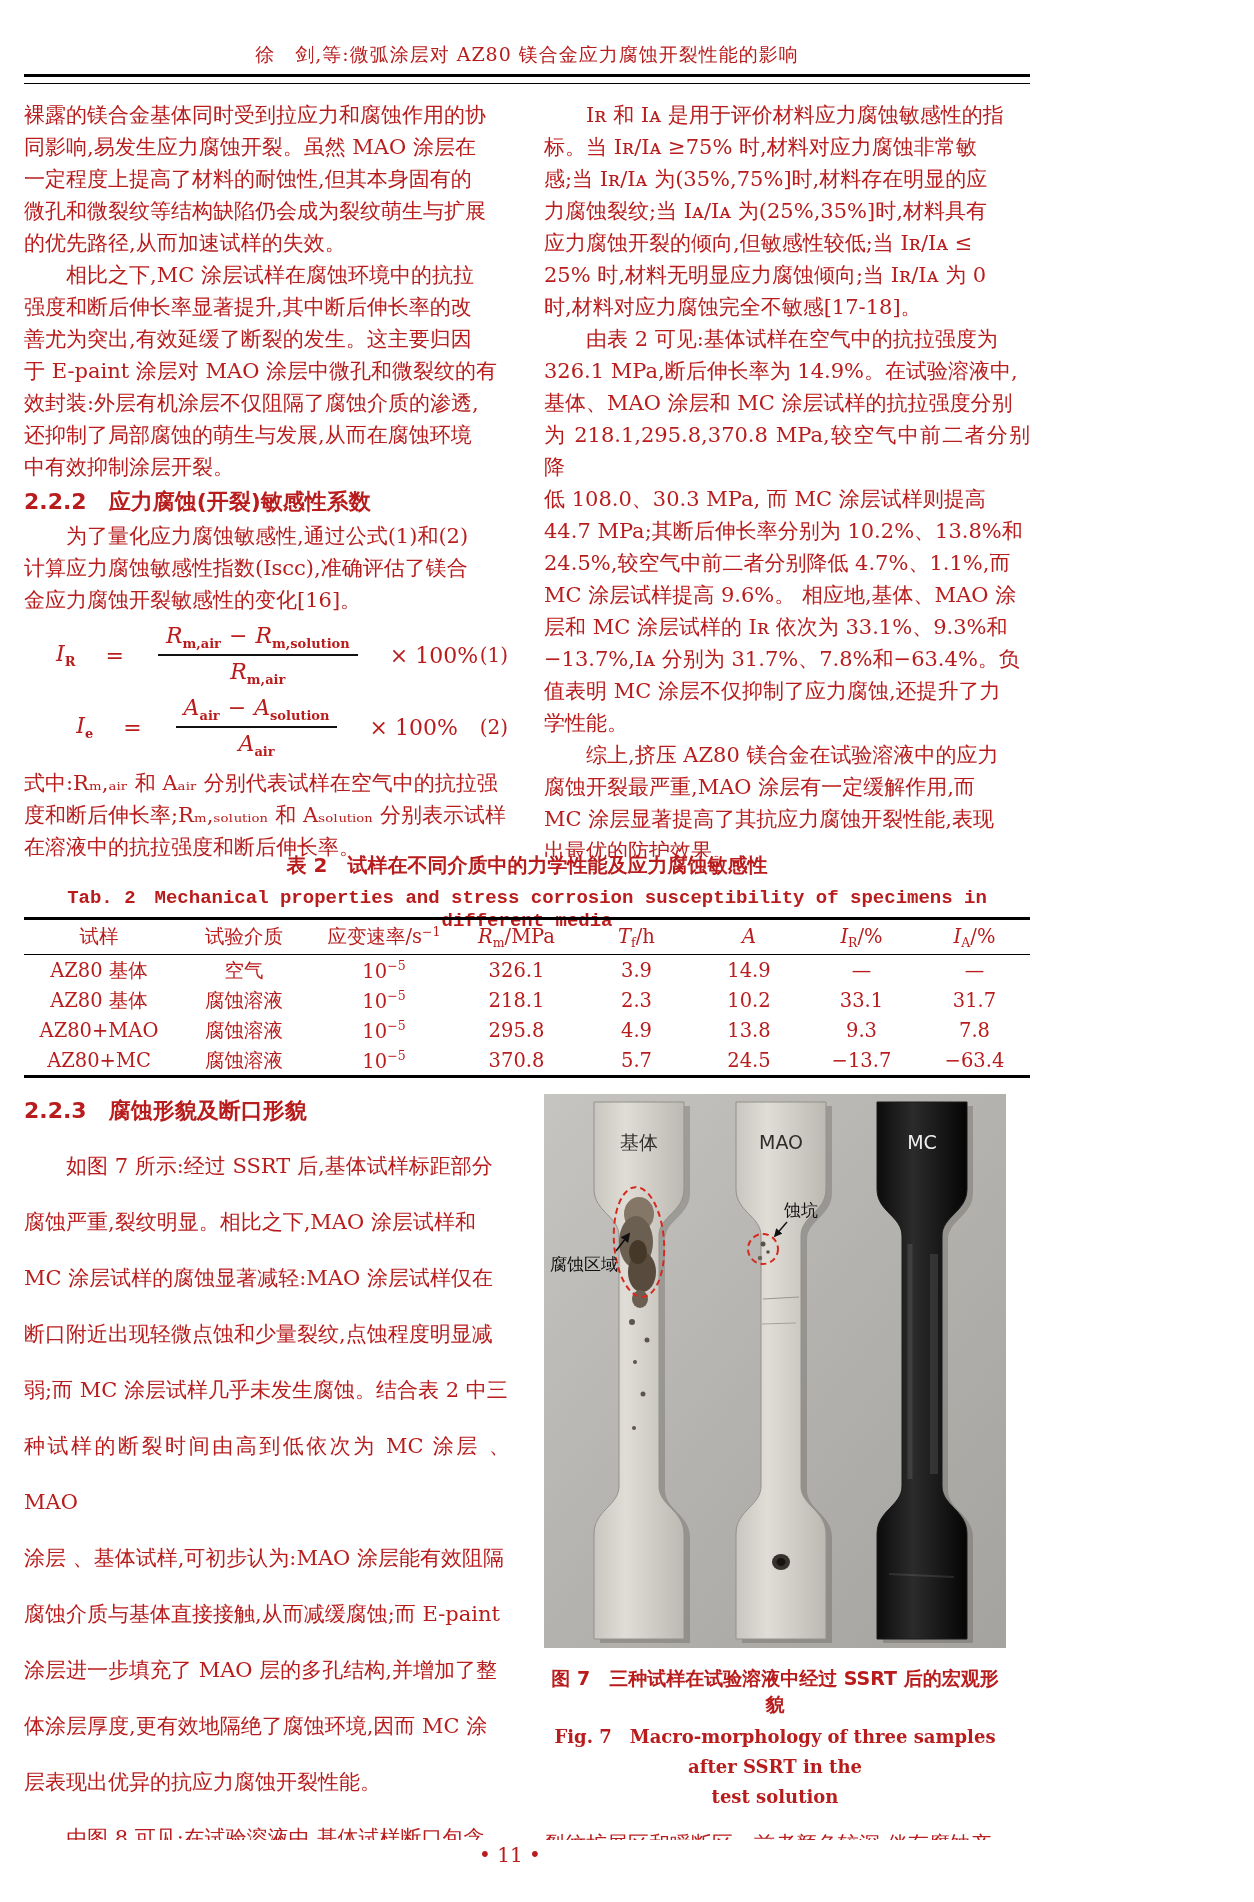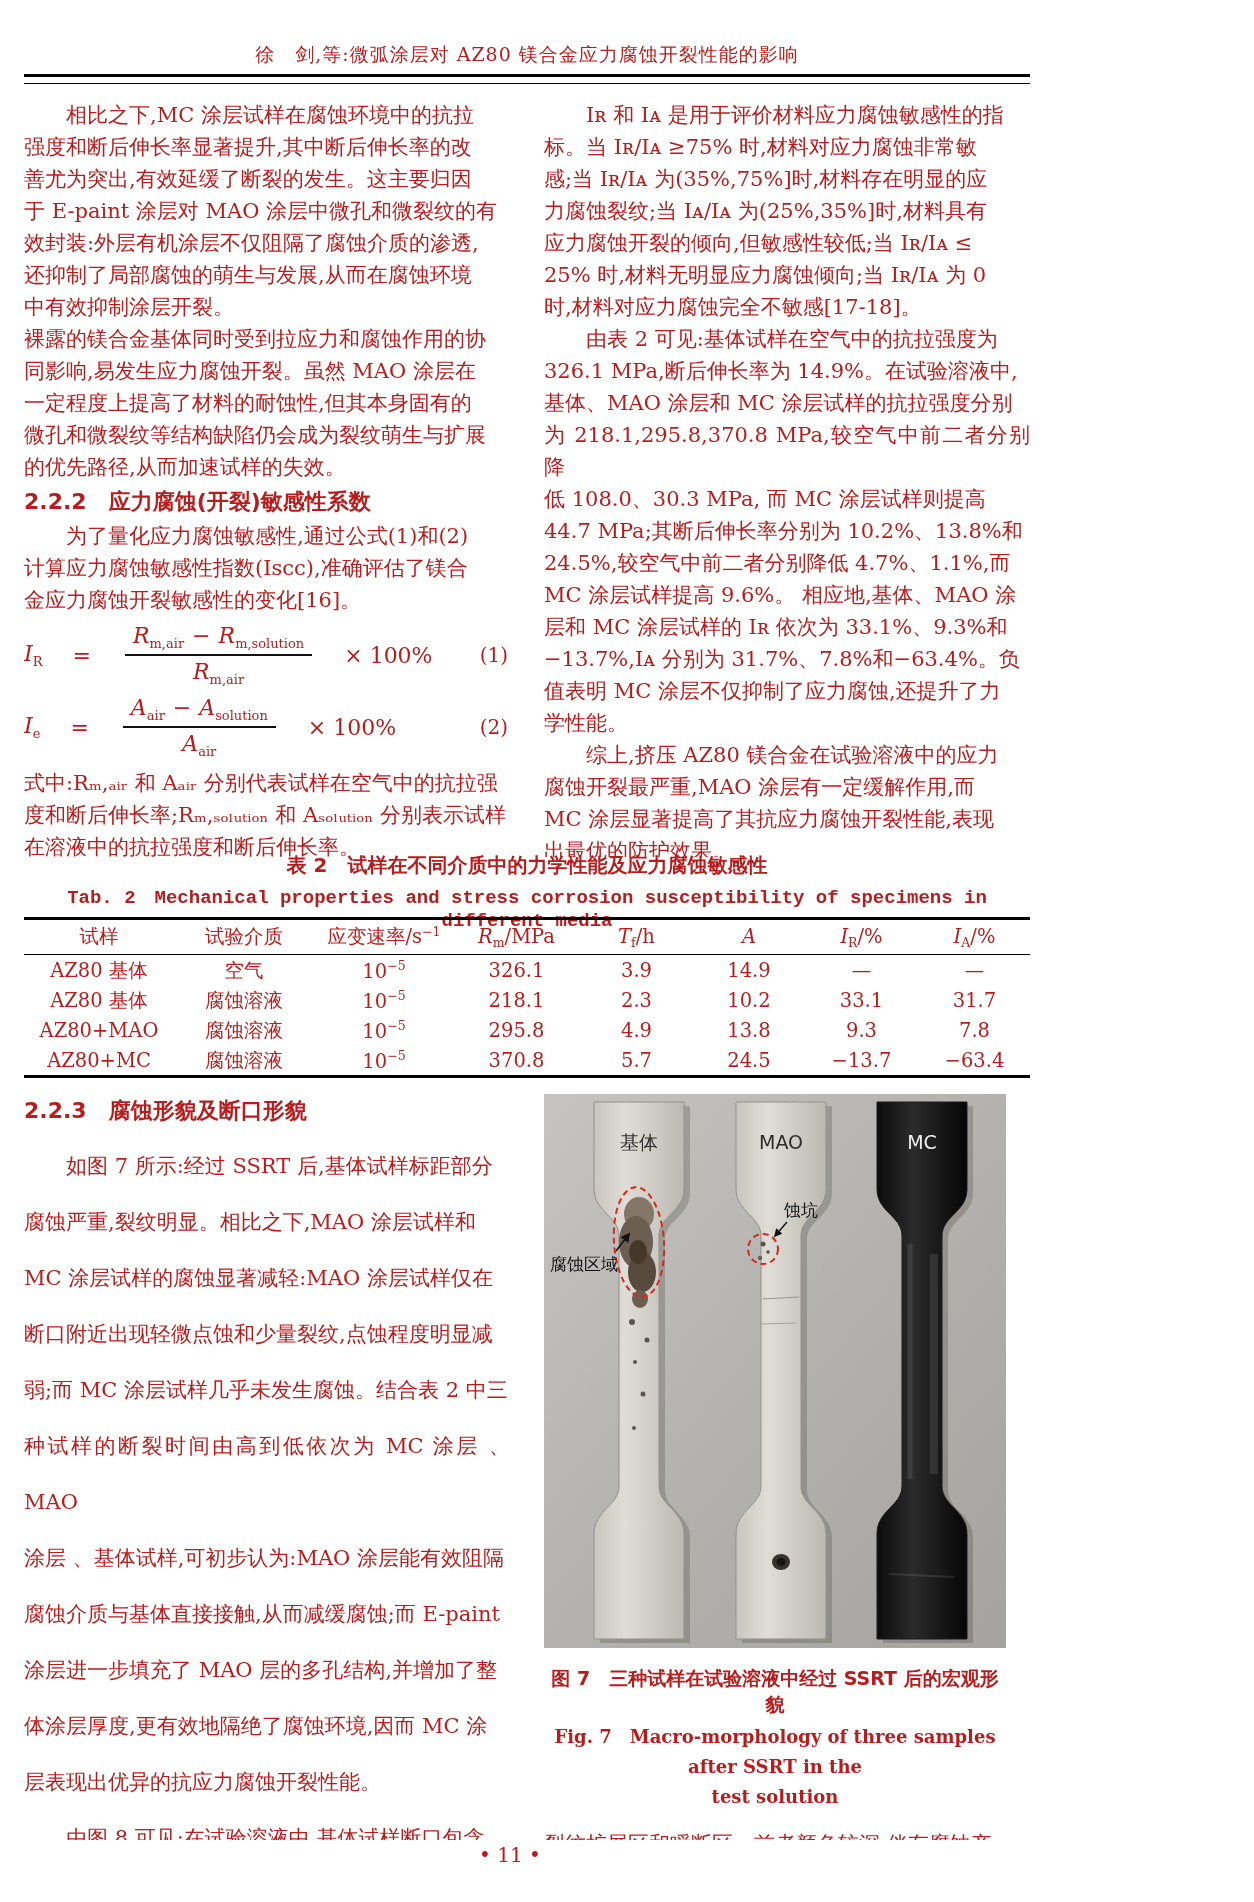--- a/index.html
+++ b/index.html
@@ -13,24 +13,24 @@
 
   .top-section{position:absolute;top:99px;left:24px;width:1006px;height:758px;
                display:flex;gap:34px;overflow:hidden;}
   .col{width:486px;flex:0 0 486px;}
 
   .para{margin:0;font-size:21px;line-height:32px;text-align:justify;white-space:pre-line;}
   .para-loose{line-height:56px;}
   .subheading{margin:2px 0;font-family:"DejaVu Sans","Liberation Sans",sans-serif;
               font-size:22px;font-weight:bold;line-height:33px;white-space:pre-line;}
 
-  .equation{position:relative;display:flex;align-items:center;justify-content:flex-start;
+  .equation{position:relative;display:flex;align-items:center;justify-content:center;
             margin:7px 0;font-size:22px;gap:20px;}
   .equation i{font-style:italic;}
-  .equation sub{font-size:13px;}
+  .equation sub{font-size:13px;font-weight:bold;}
   .eq-rel{margin:0 10px;}
   .op{margin:0 8px;}
   .frac{display:inline-flex;flex-direction:column;align-items:center;margin:0 4px;}
   .frac .num{display:inline-block;padding:0 8px 3px;border-bottom:2px solid #111;}
   .frac .den{display:inline-block;padding-top:3px;}
   .eq-mult{margin-left:8px;}
   .eq-no{position:absolute;right:2px;top:50%;transform:translateY(-50%);font-size:20px;}
 
   .tbl-caption-zh{position:absolute;top:852px;left:24px;width:1006px;text-align:center;
       font-family:"DejaVu Sans","Liberation Sans",sans-serif;font-weight:bold;font-size:20px;}
@@ -71,32 +71,32 @@
 <body>
 
 <div class="page">
 
   <div class="header">徐　剑,等:微弧涂层对 AZ80 镁合金应力腐蚀开裂性能的影响</div>
   <div class="rule-thick"></div>
   <div class="rule-thin"></div>
 
   <div class="top-section">
     <div class="col">
+      <p class="para">裸露的镁合金基体同时受到拉应力和腐蚀作用的协
+同影响,易发生应力腐蚀开裂。虽然 MAO 涂层在
+一定程度上提高了材料的耐蚀性,但其本身固有的
+微孔和微裂纹等结构缺陷仍会成为裂纹萌生与扩展
+的优先路径,从而加速试样的失效。</p>
       <p class="para">　　相比之下,MC 涂层试样在腐蚀环境中的抗拉
 强度和断后伸长率显著提升,其中断后伸长率的改
 善尤为突出,有效延缓了断裂的发生。这主要归因
 于 E-paint 涂层对 MAO 涂层中微孔和微裂纹的有
 效封装:外层有机涂层不仅阻隔了腐蚀介质的渗透,
 还抑制了局部腐蚀的萌生与发展,从而在腐蚀环境
 中有效抑制涂层开裂。</p>
-      <p class="para">裸露的镁合金基体同时受到拉应力和腐蚀作用的协
-同影响,易发生应力腐蚀开裂。虽然 MAO 涂层在
-一定程度上提高了材料的耐蚀性,但其本身固有的
-微孔和微裂纹等结构缺陷仍会成为裂纹萌生与扩展
-的优先路径,从而加速试样的失效。</p>
       <h3 class="subheading">2.2.2　应力腐蚀(开裂)敏感性系数</h3>
       <p class="para">　　为了量化应力腐蚀敏感性,通过公式(1)和(2)
 计算应力腐蚀敏感性指数(Iꜱᴄᴄ),准确评估了镁合
 金应力腐蚀开裂敏感性的变化[16]。</p>
 
       <div class="equation">
         <span><i>I</i><sub>R</sub></span>
         <span class="eq-rel">=</span>
         <span class="frac">
           <span class="num"><i>R</i><sub>m,air</sub><span class="op">−</span><i>R</i><sub>m,solution</sub></span>

